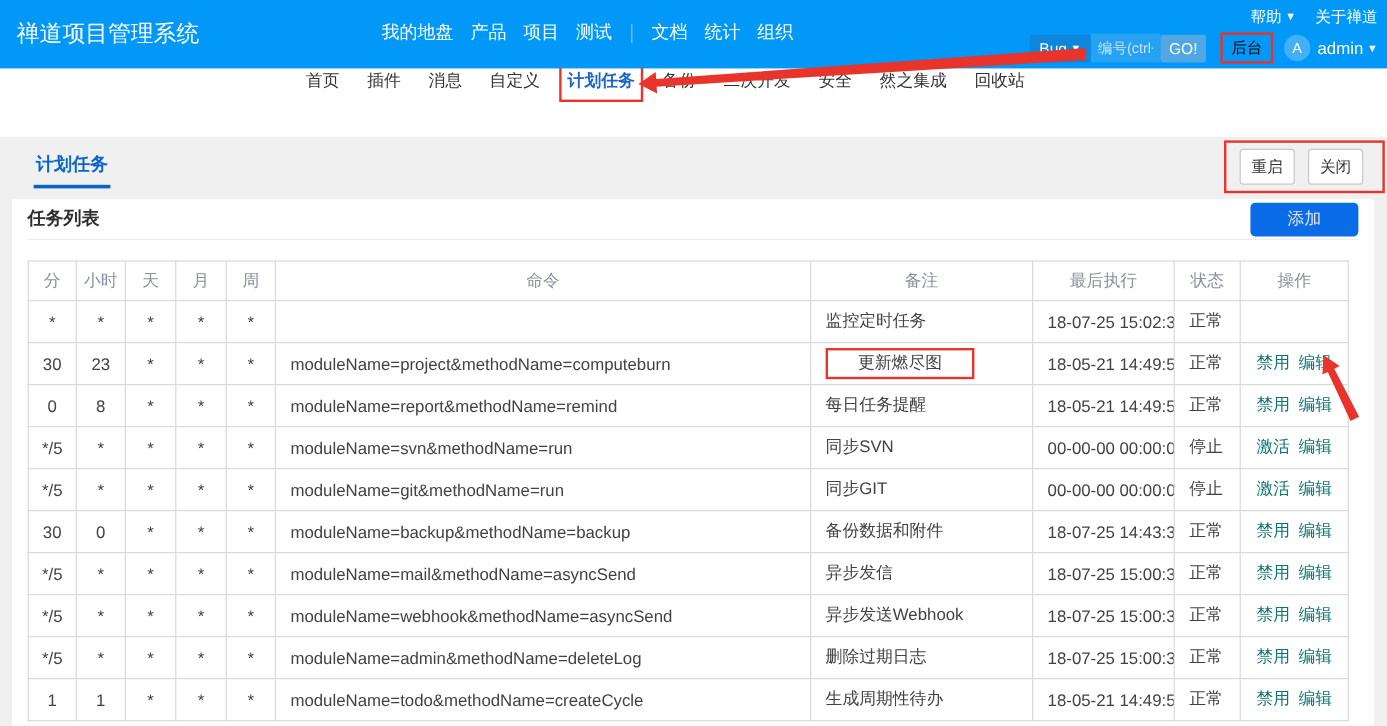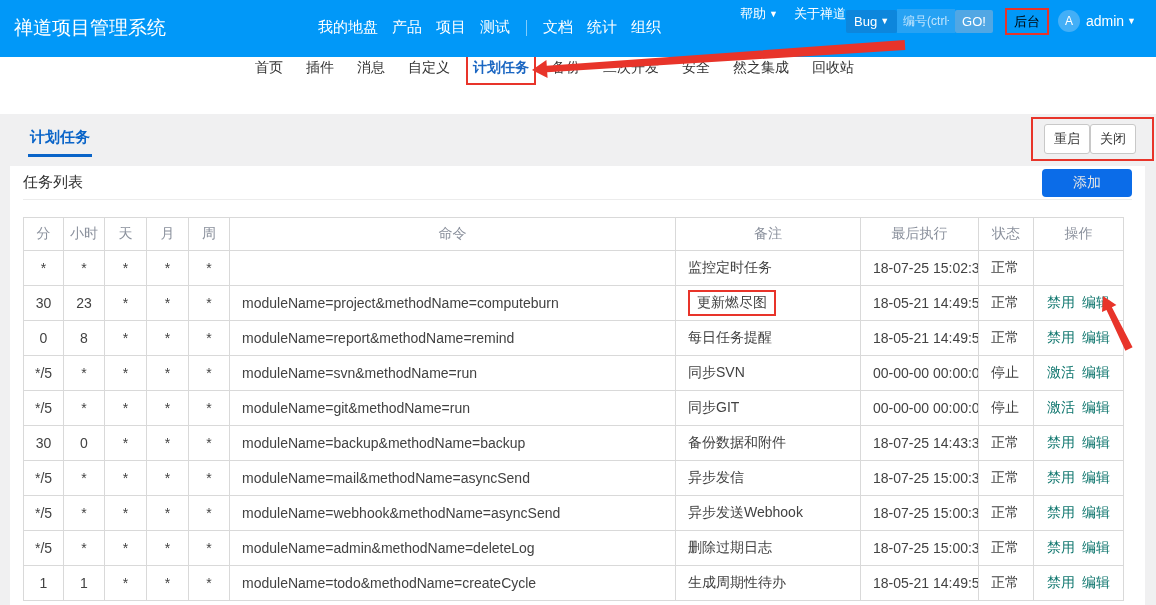--- a/index.html
+++ b/index.html
@@ -6,21 +6,21 @@
   body{width:1156px;height:605px;background:#f0f0f1;overflow:hidden;position:relative;
        font-family:"Liberation Sans","DejaVu Sans",sans-serif}
   a{text-decoration:none;cursor:pointer}
 
   
   .topbar{position:relative;height:57px;background:#0198f8;color:#fff}
   .brand{position:absolute;left:14px;top:15px;font-size:19px;font-weight:normal;color:#fff}
   .main-nav{position:absolute;left:318px;top:18px;display:flex;align-items:center;gap:14px;font-size:15px}
   .main-nav a{color:#fff}
   .nav-divider{width:1px;height:16px;background:rgba(255,255,255,.5);margin:0 2px}
-  .topbar-right{position:absolute;right:20px;top:4px;display:flex;flex-direction:row;align-items:flex-start}
+  .topbar-right{position:absolute;right:8px;top:4px;display:flex;flex-direction:column;align-items:flex-end}
   .util-row{display:flex;gap:16px;font-size:13px;height:19px;align-items:center}
   .util-row a{color:#fff}
   .caret{font-size:9px;margin-left:3px;vertical-align:1px;display:inline-block}
   .search-row{display:flex;align-items:center;margin-top:3px;height:28px}
   .bug-select{display:flex;align-items:center;background:#0d86dc;font-size:13px;color:#fff;
               padding:4px 8px;border-radius:2px;cursor:pointer}
   .search-input{width:58px;border:0;background:#27a2f3;color:#fff;font-size:12px;padding:5px 6px;outline:none}
   .search-input::placeholder{color:#c2e5fd}
   .go-btn{background:#51a7e4;border:0;color:#fff;font-size:13px;padding:4px 7px;border-radius:2px;cursor:pointer}
   .backend-wrap{border:2px solid #e8342a;padding:2px 7px;margin:0 9px 0 12px}
@@ -32,39 +32,39 @@
   
   .subnav{height:57px;background:#fff;display:flex;align-items:flex-start;gap:21px;padding-left:254px;font-size:14px}
   .subnav a{color:#333;padding:2px 1px}
   .subnav a.active{color:#1a66c2;font-weight:bold;outline:2px solid #e8342a;outline-offset:4px}
 
   
   .toolbar{position:relative;height:52px}
   .page-tab{position:absolute;left:28px;top:14px;font-size:15px;font-weight:bold;color:#0a64c8;
             padding:0 2px 7px 2px;border-bottom:3px solid #0a64c8}
   .restart-group{position:absolute;right:2px;top:3px;border:2px solid #e8342a;
-                 padding:5px 16px 5px 11px;display:flex;align-items:flex-start}
+                 padding:5px 16px 5px 11px;display:flex;gap:11px;align-items:flex-start}
   .btn-plain{background:#fff;border:1px solid #c8c8c8;border-radius:3px;font-size:13px;color:#333;
              padding:5px 9px;cursor:pointer}
 
   
   .panel{margin:0 11px 0 10px;background:#fff;min-height:453px;padding:0 13px 10px 13px}
   .panel-head{display:flex;align-items:center;justify-content:space-between;height:34px;
               border-bottom:1px solid #ececec}
-  .panel-title{font-size:15px;font-weight:normal;color:#2f2f2f}
+  .panel-title{font-size:15px;font-weight:bold;color:#2f2f2f}
   .add-btn{background:#0b6ce8;color:#e5e5e5;border:0;border-radius:4px;font-size:14px;
            padding:5px 31px;cursor:pointer}
 
   table{border-collapse:collapse;table-layout:fixed;width:1100px;margin-top:17px;
         font-size:14px;color:#424242}
   th,td{border:1px solid #d9d9d9;padding:0 12px;white-space:nowrap;overflow:hidden}
   th{height:33px;color:#8a909c;text-align:center;font-weight:normal}
   td{height:35px}
   .c{text-align:center;padding:0 2px}
-  .annot-box{border:2px solid #e8342a;padding:2px 7px;display:inline-block}
+  .annot-box{border:2px solid #e8342a;padding:2px 25px;display:inline-block}
   .tlink{color:#0f766e}
   .tlink+.tlink{margin-left:7px}
 
   
   .anno-svg{position:absolute;left:0;top:0;width:1156px;height:605px;pointer-events:none;z-index:40}
 </style>
 </head>
 <body>
 
 <div class="topbar">

